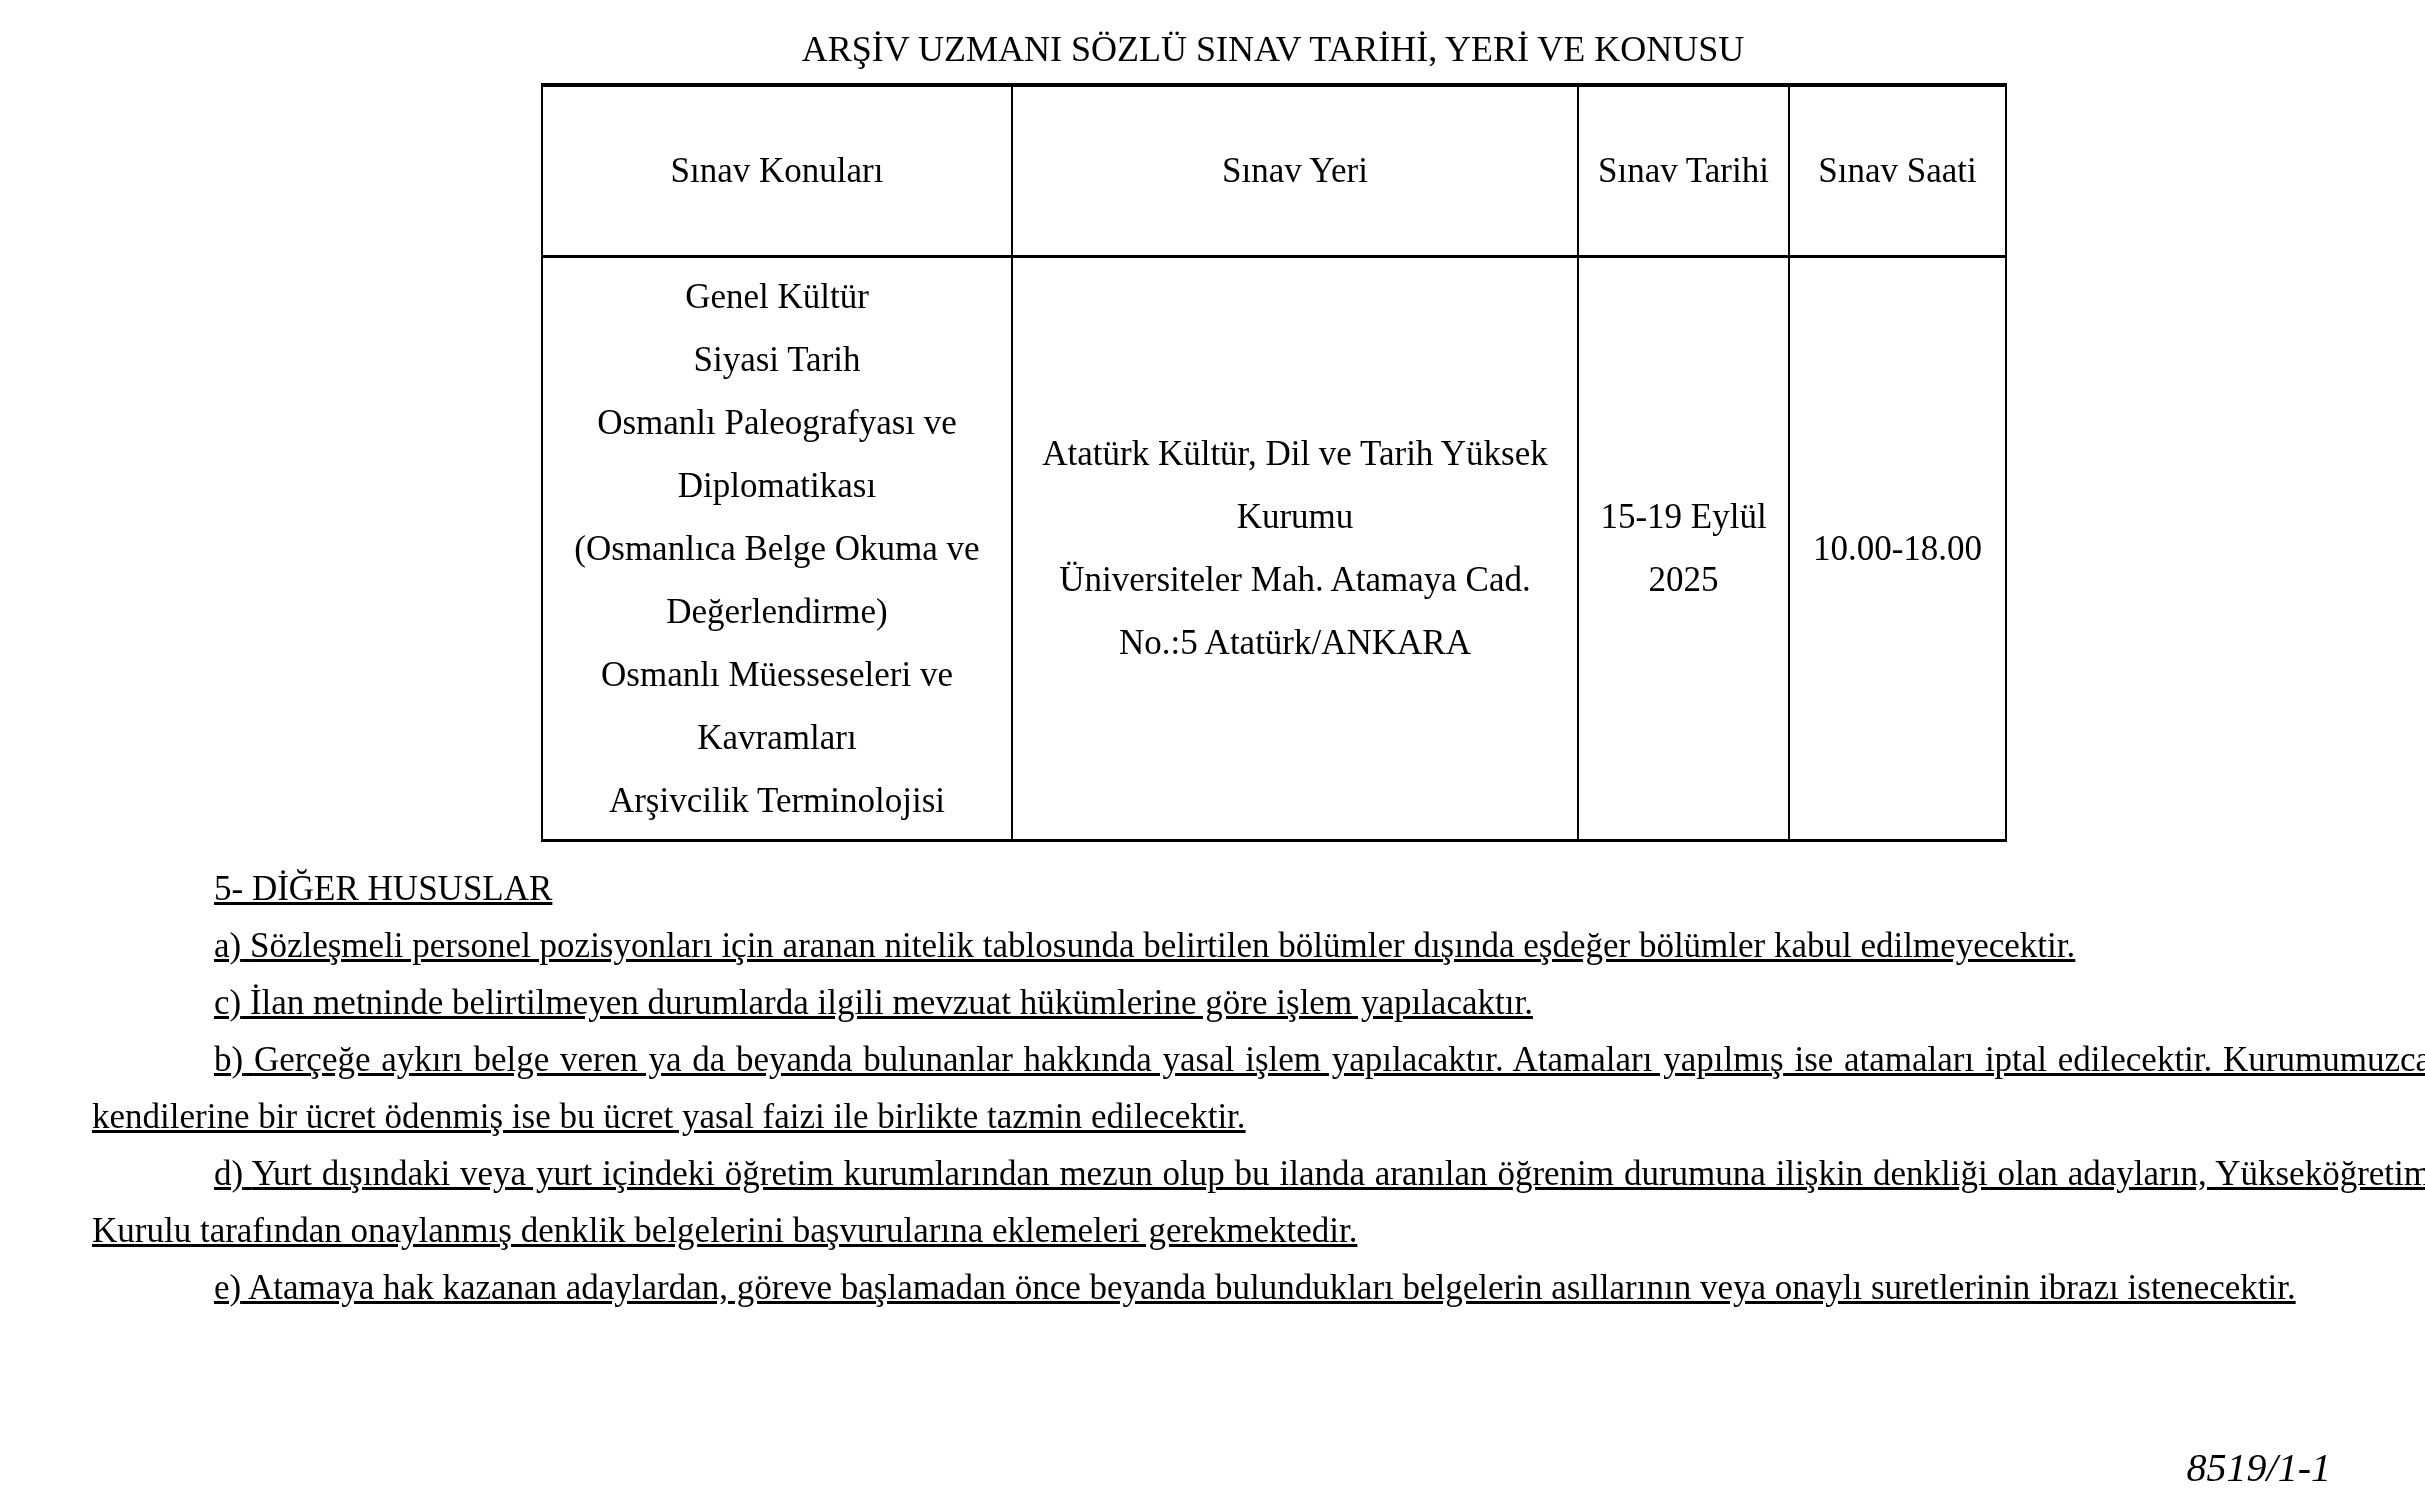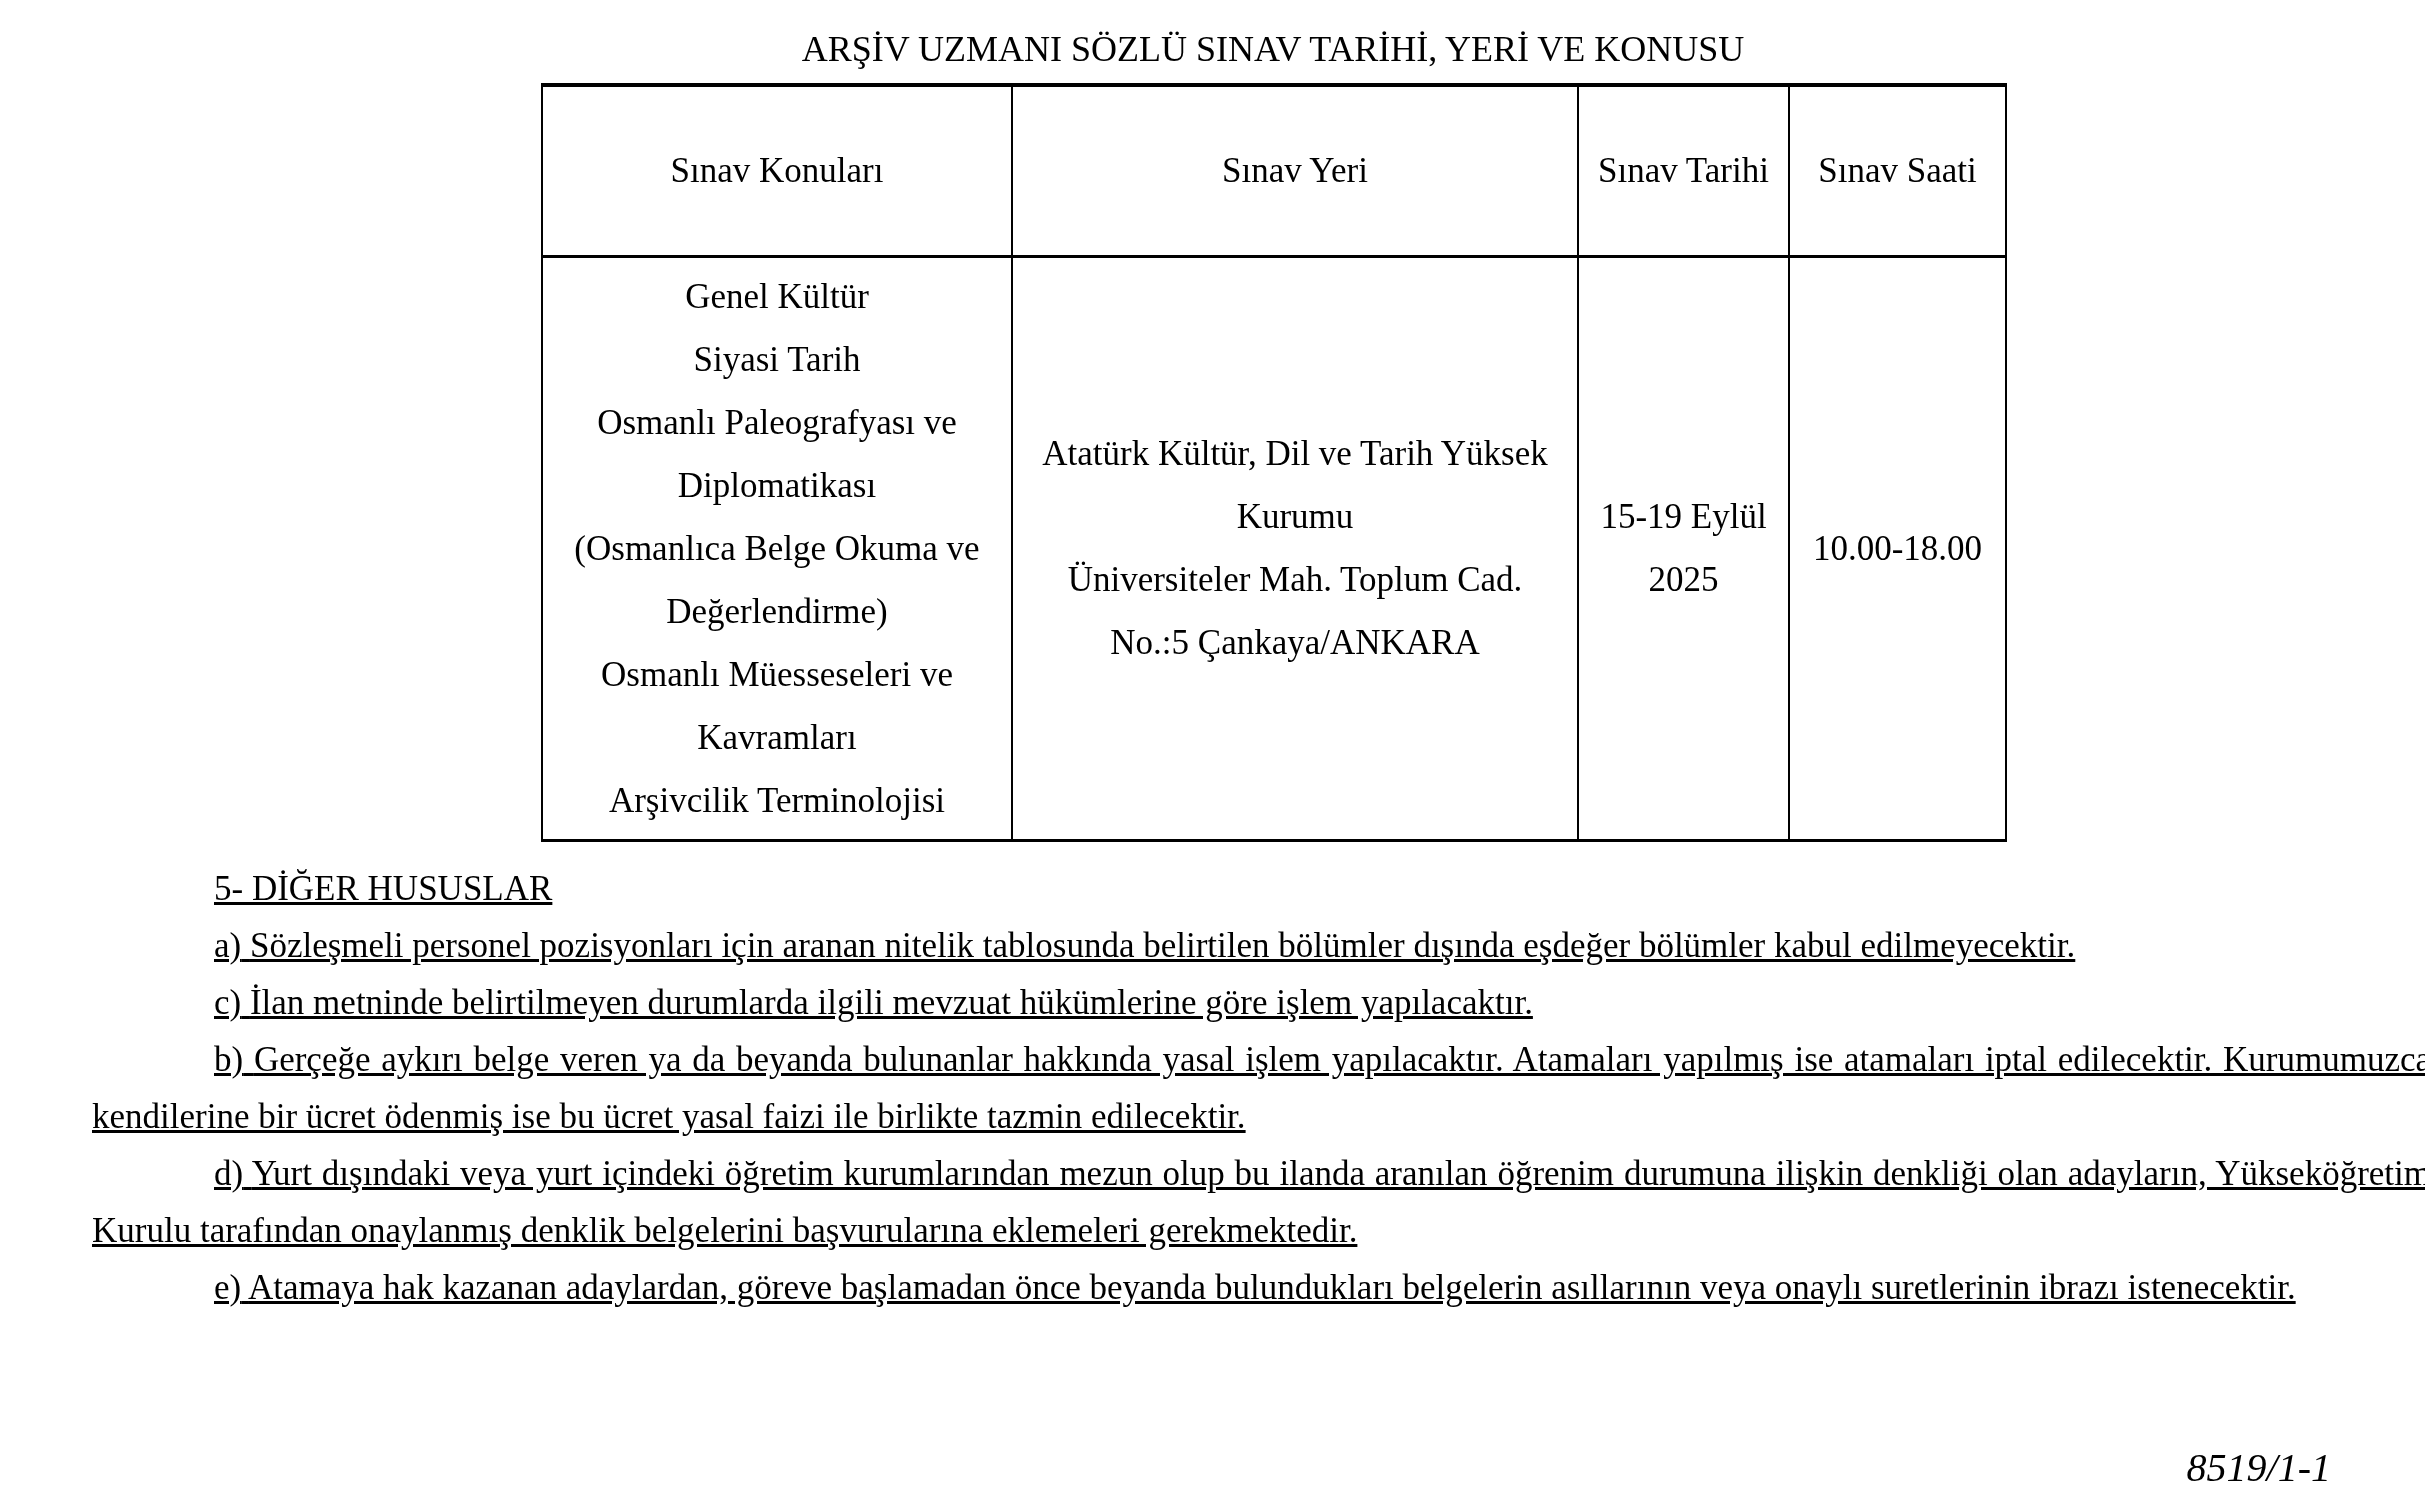--- a/index.html
+++ b/index.html
@@ -97,22 +97,22 @@
           <div class="cell-line">Diplomatikası</div>
           <div class="cell-line">(Osmanlıca Belge Okuma ve</div>
           <div class="cell-line">Değerlendirme)</div>
           <div class="cell-line">Osmanlı Müesseseleri ve</div>
           <div class="cell-line">Kavramları</div>
           <div class="cell-line">Arşivcilik Terminolojisi</div>
         </td>
         <td>
           <div class="cell-line">Atatürk Kültür, Dil ve Tarih Yüksek</div>
           <div class="cell-line">Kurumu</div>
-          <div class="cell-line">Üniversiteler Mah. Toplum Cad.</div>
-          <div class="cell-line">No.:5 Çankaya/ANKARA</div>
+          <div class="cell-line">Üniversiteler Mah. Atamaya Cad.</div>
+          <div class="cell-line">No.:5 Atatürk/ANKARA</div>
         </td>
         <td>
           <div class="cell-line">15-19 Eylül</div>
           <div class="cell-line">2025</div>
         </td>
         <td>
           <div class="cell-line">10.00-18.00</div>
         </td>
       </tr>
     </tbody>

